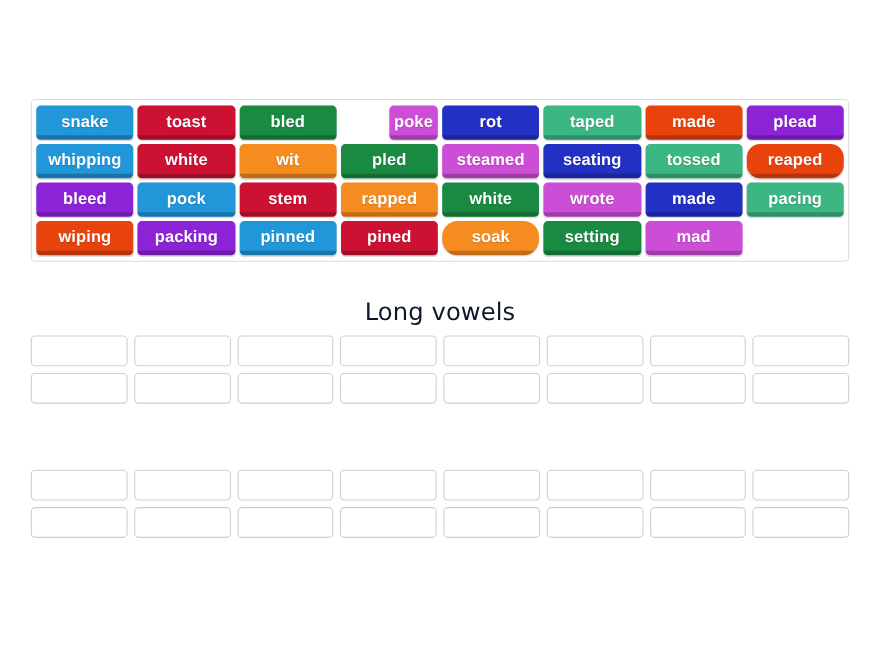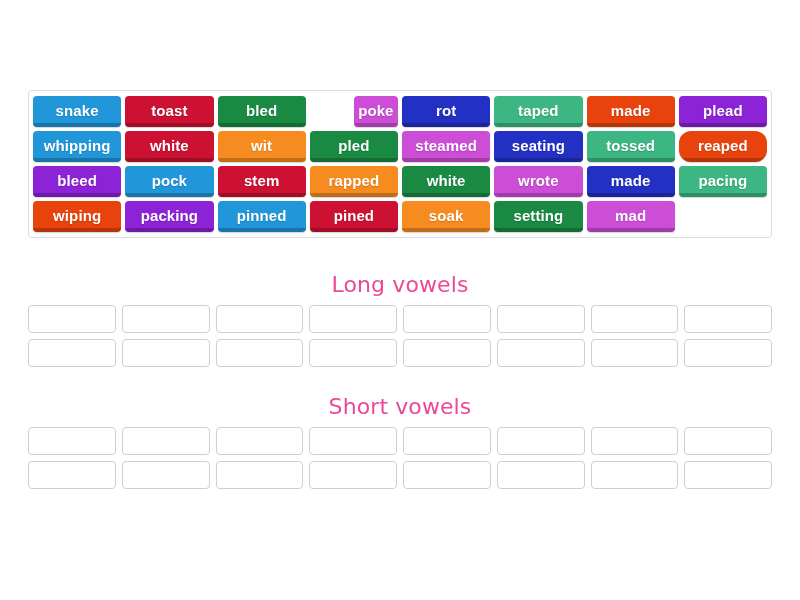--- a/index.html
+++ b/index.html
@@ -77,21 +77,21 @@
   }
 
   
   .group-title {
     position: absolute;
     left: 0;
     width: 800px;
     text-align: center;
     font-size: 22px;
     font-weight: normal;
-    color: #ec4899;
+    color: #0f172a;
     font-family: "DejaVu Sans", sans-serif;
     letter-spacing: 0.1px;
   }
   #title-long  { top: 272px; }
   #title-short { top: 394px; }
 
   
   .slot-area {
     position: absolute;
     left: 28px;
@@ -198,21 +198,21 @@
         </div>
         <div class="tile" style="background: rgb(140, 35, 214);">
           <span class="tile-label">packing</span>
         </div>
         <div class="tile" style="background: rgb(33, 150, 217);">
           <span class="tile-label">pinned</span>
         </div>
         <div class="tile" style="background: rgb(204, 17, 51);">
           <span class="tile-label">pined</span>
         </div>
-        <div class="tile" style="background: rgb(246, 139, 31);">
+        <div class="tile" style="background: rgb(246, 139, 31); border-radius: 14px;">
           <span class="tile-label">soak</span>
         </div>
         <div class="tile" style="background: rgb(26, 138, 67);">
           <span class="tile-label">setting</span>
         </div>
         <div class="tile" style="background: rgb(204, 78, 214);">
           <span class="tile-label">mad</span>
         </div>
       </div>
   </div>
@@ -233,21 +233,20 @@
         <div class="slot"></div>
         <div class="slot"></div>
         <div class="slot"></div>
         <div class="slot"></div>
         <div class="slot"></div>
         <div class="slot"></div>
         <div class="slot"></div>
       </div>
   </div>
 
-  <div class="group-title" id="title-short">Short vowels</div>
 
   <div class="slot-area" id="slots-short">
     <div class="slot-grid" id="slot-grid-short">
         <div class="slot"></div>
         <div class="slot"></div>
         <div class="slot"></div>
         <div class="slot"></div>
         <div class="slot"></div>
         <div class="slot"></div>
         <div class="slot"></div>

